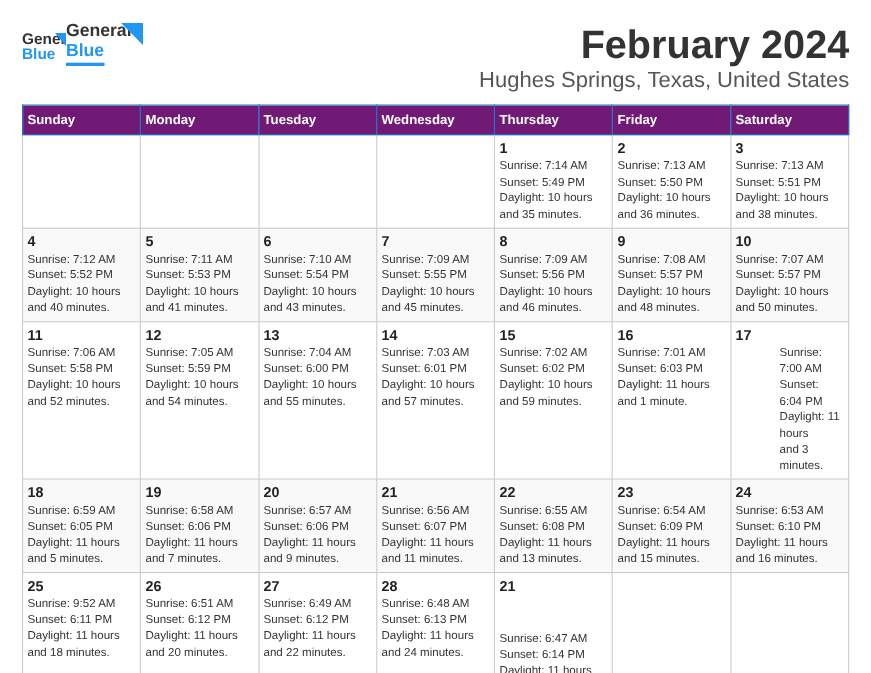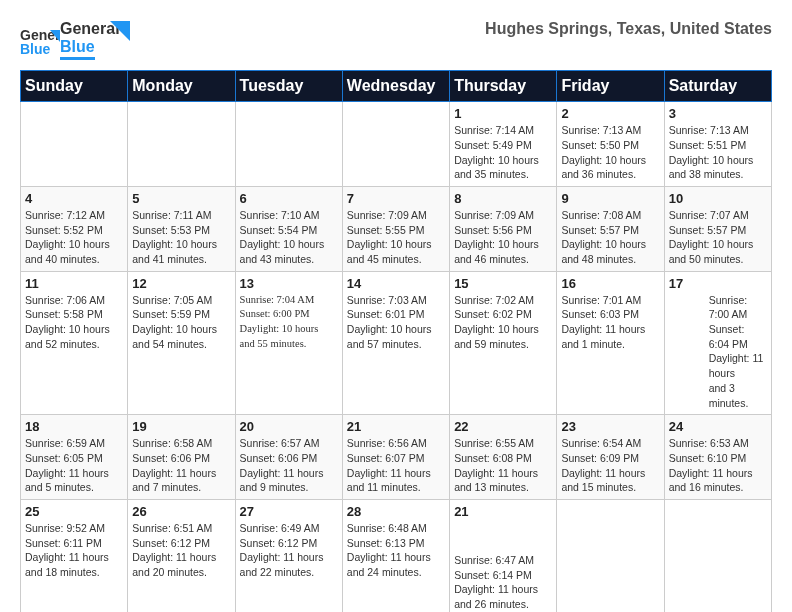--- a/index.html
+++ b/index.html
@@ -23,35 +23,34 @@
     }
     .title-block {
       text-align: right;
     }
     .month-title {
       font-size: 36px;
       font-weight: bold;
       color: #333;
     }
     .location {
-      font-size: 16px;
+      font-size: 20px;
       color: #555;
-      font-weight: bold;
     }
     table {
       width: 100%;
       border-collapse: collapse;
       font-size: 11px;
     }
     thead tr th {
-      background: #0f172a;
+      background: #701a75;
       color: #fff;
       padding: 6px 4px;
       text-align: left;
-      font-size: 16px;
+      font-size: 12px;
       font-weight: bold;
       border: 1px solid #1976D2;
     }
     tbody tr td {
       border: 1px solid #ccc;
       vertical-align: top;
       padding: 4px;
       min-height: 80px;
       width: 14.28%;
       background: #fff;
@@ -99,20 +98,21 @@
     </div>
     <div class="logo">
       <div style="font-size:16px;font-weight:bold;color:#333;line-height:1.1">General</div>
       <div style="font-size:16px;font-weight:bold;color:#2196F3;line-height:1.1;border-bottom:3px solid #2196F3;padding-bottom:2px">Blue</div>
     </div>
     <svg width="20" height="20" viewBox="0 0 20 20" style="margin-left:-10px;margin-top:-18px">
       <polygon points="0,0 20,0 20,20" fill="#2196F3"></polygon>
     </svg>
   </div>
   <div class="title-block">
+    <div class="month-title">February 2024</div>
     <div class="location">Hughes Springs, Texas, United States</div>
   </div>
 </div>
 
 <table>
   <thead>
     <tr>
     <th>Sunday</th>
         <th>Monday</th>
         <th>Tuesday</th>
@@ -211,21 +211,21 @@
         </td>
         <td>
           <div class="day-num">12</div>
           <div class="day-info" style="white-space: pre-line;">Sunrise: 7:05 AM
 Sunset: 5:59 PM
 Daylight: 10 hours
 and 54 minutes.</div>
         </td>
         <td>
           <div class="day-num">13</div>
-          <div class="day-info" style="white-space: pre-line; font-family: Liberation Serif, serif;">Sunrise: 7:04 AM
+          <div class="day-info" style="white-space: pre-line;">Sunrise: 7:04 AM
 Sunset: 6:00 PM
 Daylight: 10 hours
 and 55 minutes.</div>
         </td>
         <td>
           <div class="day-num">14</div>
           <div class="day-info" style="white-space: pre-line;">Sunrise: 7:03 AM
 Sunset: 6:01 PM
 Daylight: 10 hours
 and 57 minutes.</div>

